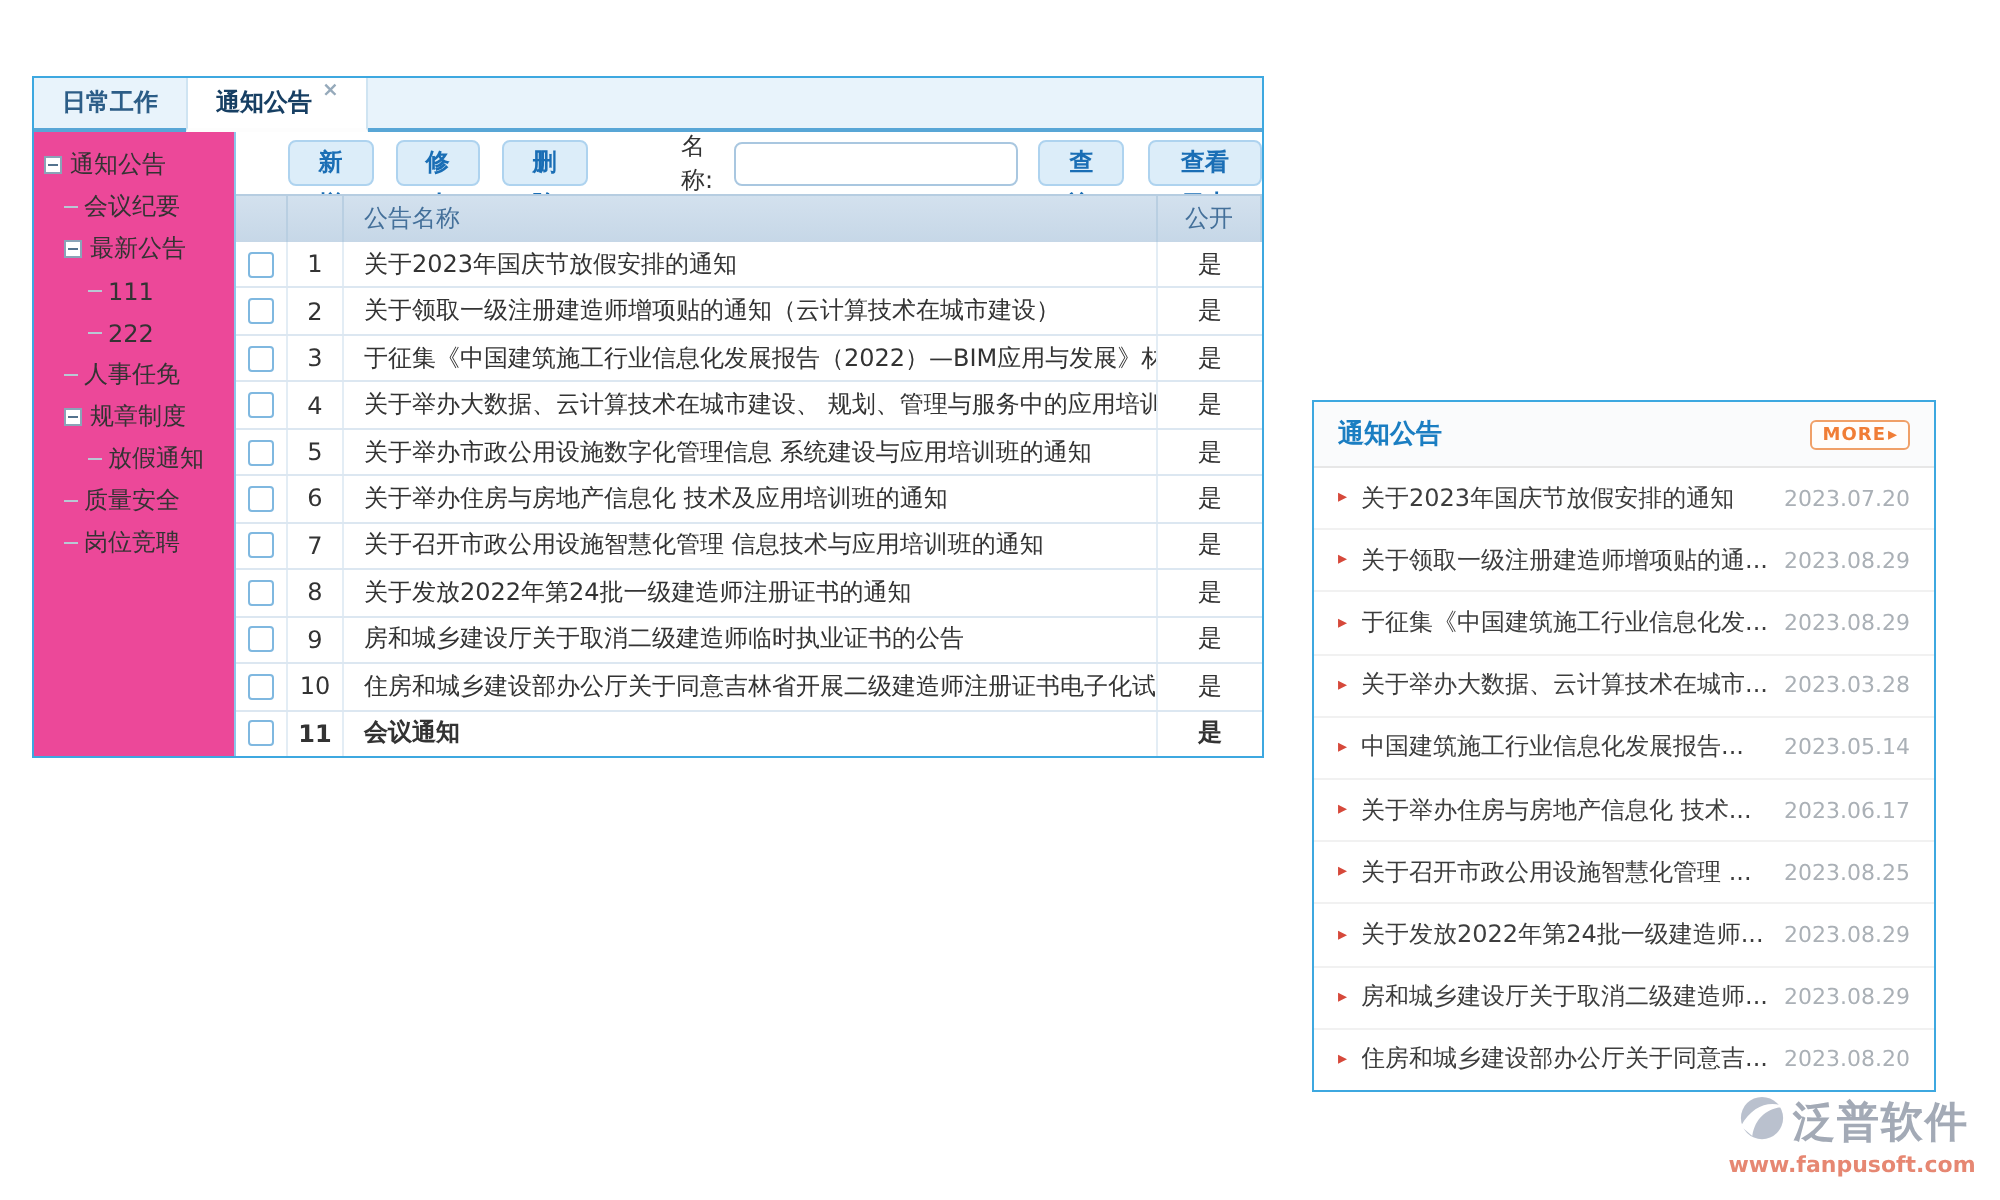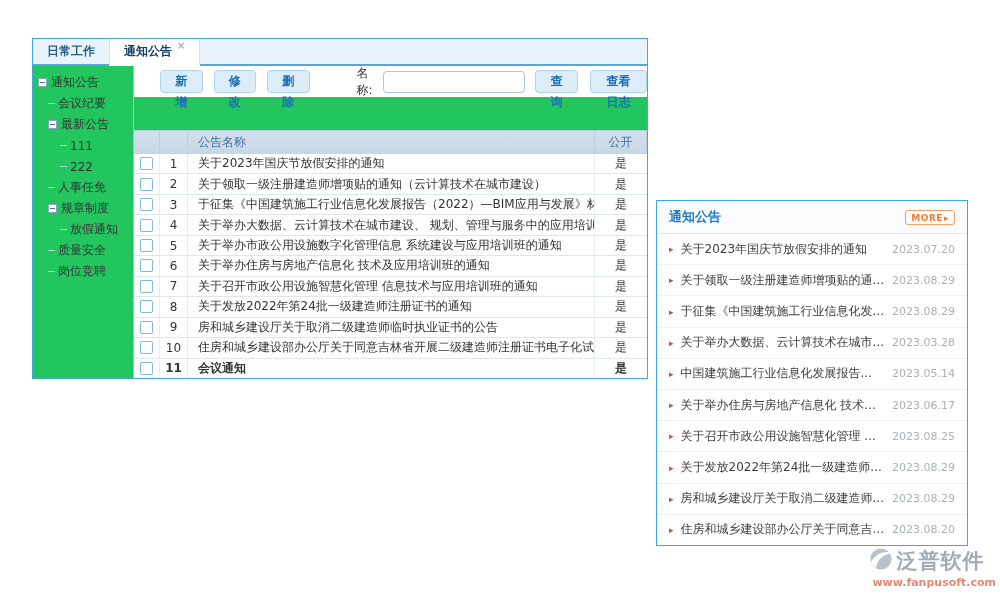--- a/index.html
+++ b/index.html
@@ -1,22 +1,22 @@
 <!DOCTYPE html>
 <html><head>
 <meta charset="utf-8">
 <style>
   * { margin:0; padding:0; box-sizing:border-box; }
   html,body { width:1000px; height:600px; background:#fff;
     font-family:"DejaVu Sans","Liberation Sans",sans-serif; }
   .stage { position:relative; width:1000px; height:600px; background:#fff; overflow:hidden; }
 
   
-  .main-panel { position:absolute; left:32px; top:38px; width:616px; height:341px;
-    border:1px solid #3da8e0; background:#22c55e; display:flex; flex-direction:column; }
+  .main-panel { position:absolute; left:16px; top:38px; width:616px; height:341px;
+    border:1px solid #3da8e0; background:#ec4899; display:flex; flex-direction:column; }
   .tabbar { height:27px; background:#e8f3fb; border-bottom:2px solid #58a6d6;
     display:flex; align-items:stretch; flex:0 0 auto; }
   .tab { padding:0 14px; display:flex; align-items:center; font-size:12px; font-weight:bold;
     color:#2c5d87; cursor:default; }
   .tab.active { background:#fff; color:#173f63; border-left:1px solid #cfe4f2;
     border-right:1px solid #cfe4f2; margin-bottom:-2px; border-bottom:2px solid #fdfdfd; }
   .tab-close { font-size:10px; color:#96aabb; margin-left:5px; align-self:flex-start;
     line-height:14px; }
 
   .panel-body { flex:1; display:flex; min-height:0; }
@@ -44,21 +44,21 @@
     font-family:inherit; cursor:pointer; line-height:21px; }
   .btn + .btn { margin-left:11px; }
   .fld-label { font-size:12px; font-weight:normal; color:#333; margin-left:47px; margin-right:10px; }
   .fld-input { width:142px; height:22px; border:1px solid #a9c7e0; border-radius:4px;
     font-size:12px; padding:0 5px; color:#333; }
   .btn.search { margin-left:10px; } .btn.log { margin-left:12px; }
 
   
   .grid { flex:1; display:flex; flex-direction:column; min-height:0; }
   .thead { flex:0 0 24px; display:flex; background:linear-gradient(#d3e1ee,#c6d7e7);
-    border-top:1px solid #b6cde1;margin-top:33px; }
+    border-top:1px solid #b6cde1; }
   .thead .cell { font-size:12px; color:#44709a; font-weight:normal;
     border-right:1px solid #b9cfe2; display:flex; align-items:center; }
   .tbody { flex:1; display:flex; flex-direction:column; }
   .trow { flex:1; display:flex; border-bottom:1px solid #dce7f1; background:#fff; }
   .trow:last-child { border-bottom:none;font-weight:bold; }
   .cell { display:flex; align-items:center; min-width:0; }
   .c-check { width:26px; flex:0 0 auto; justify-content:center; border-right:1px solid #e3edf5; }
   .c-num { width:28px; flex:0 0 auto; justify-content:center; font-size:12px; color:#333;
     border-right:1px solid #e3edf5; }
   .c-name { flex:1; padding:0 10px; font-size:12px; color:#333; white-space:nowrap;
@@ -79,21 +79,21 @@
     cursor:pointer; display:flex; align-items:center; gap:1px; }
   .w-list { flex:1; display:flex; flex-direction:column; }
   .w-item { flex:1; display:flex; align-items:center; padding:0 12px;
     border-bottom:1px solid #f1f1f1; cursor:pointer; }
   .w-item:last-child { border-bottom:none; }
   .w-bullet { color:#d6483a; font-size:9px; margin-right:7px; flex:0 0 auto; }
   .w-title { flex:1; font-size:12px; color:#3d3d3d; white-space:nowrap; overflow:hidden; }
   .w-date { font-size:11px; color:#aab0b6; margin-left:8px; flex:0 0 auto; }
 
   
-  .brand { position:absolute; left:856px; top:546px; width:140px; text-align:right;
+  .brand { position:absolute; left:856px; top:546px; width:140px; text-align:center;
     opacity:.8; }
   .brand-row { display:flex; align-items:center; justify-content:center; gap:3px; }
   .brand-name { font-size:21px; font-weight:bold; color:#8d96a5; letter-spacing:1px; }
   .brand-url { font-size:11px; font-weight:bold; color:#e06a50; margin-top:0px; }
 </style>
 </head>
 <body>
 
 <div class="stage">
 

